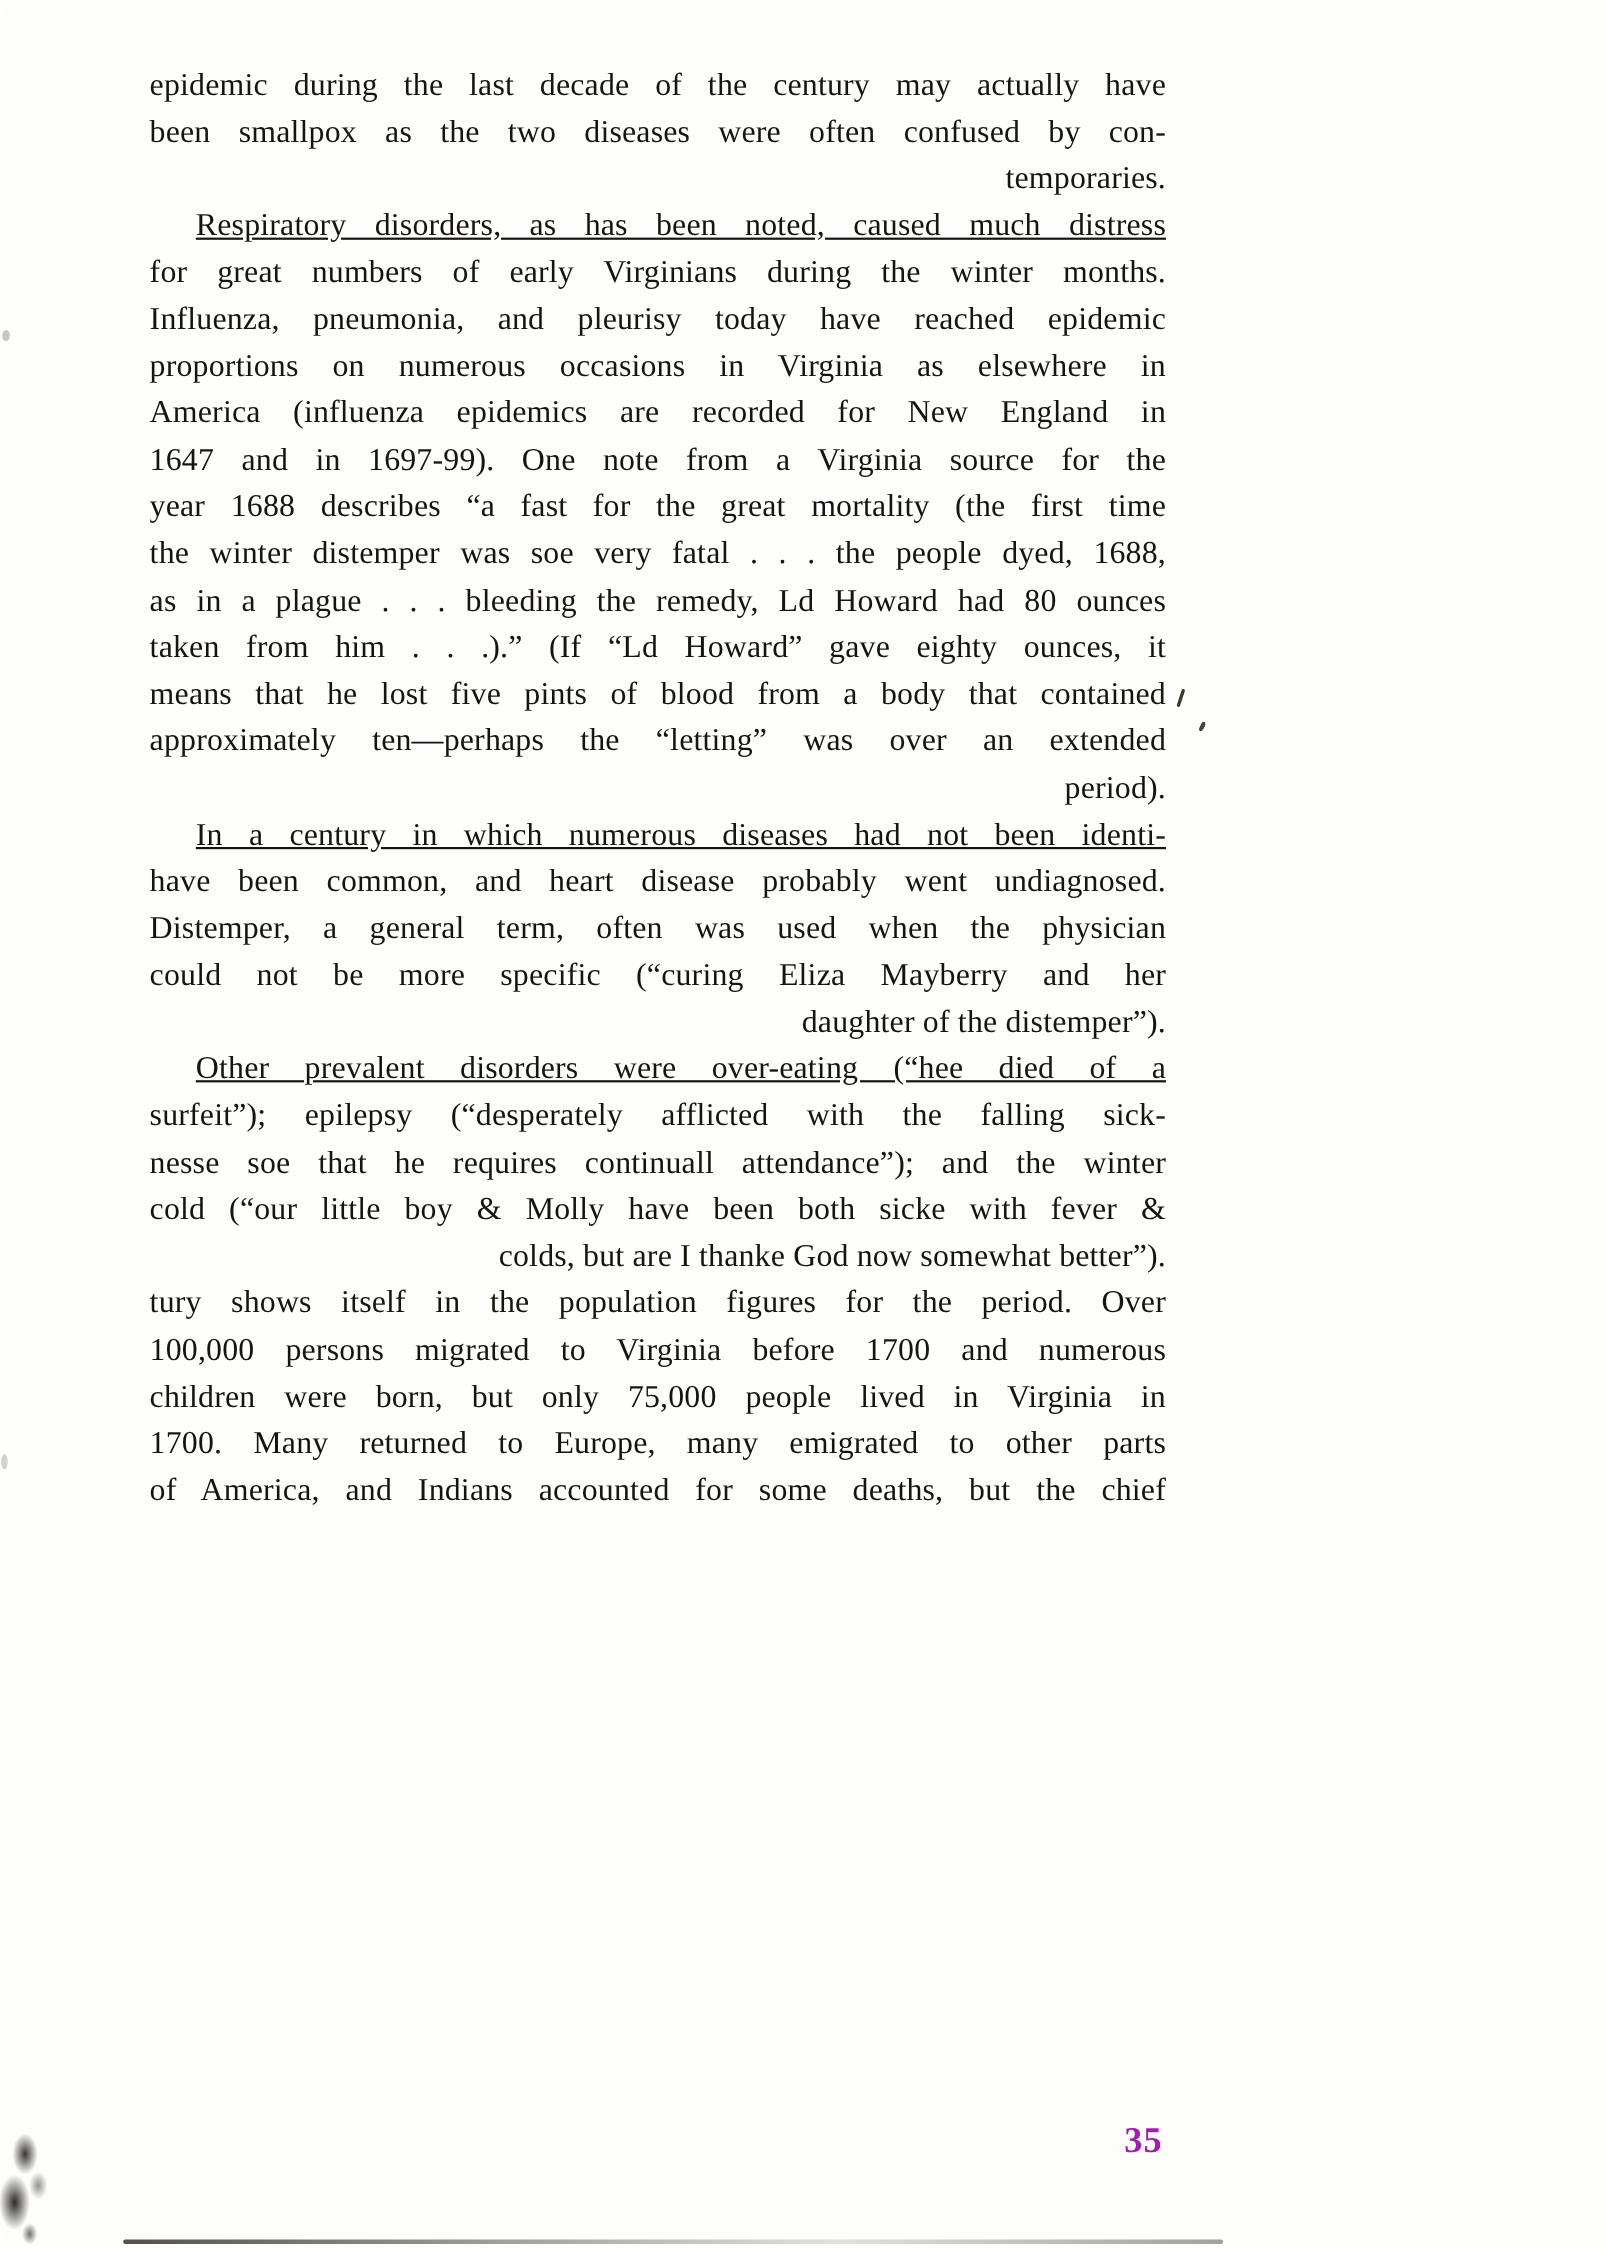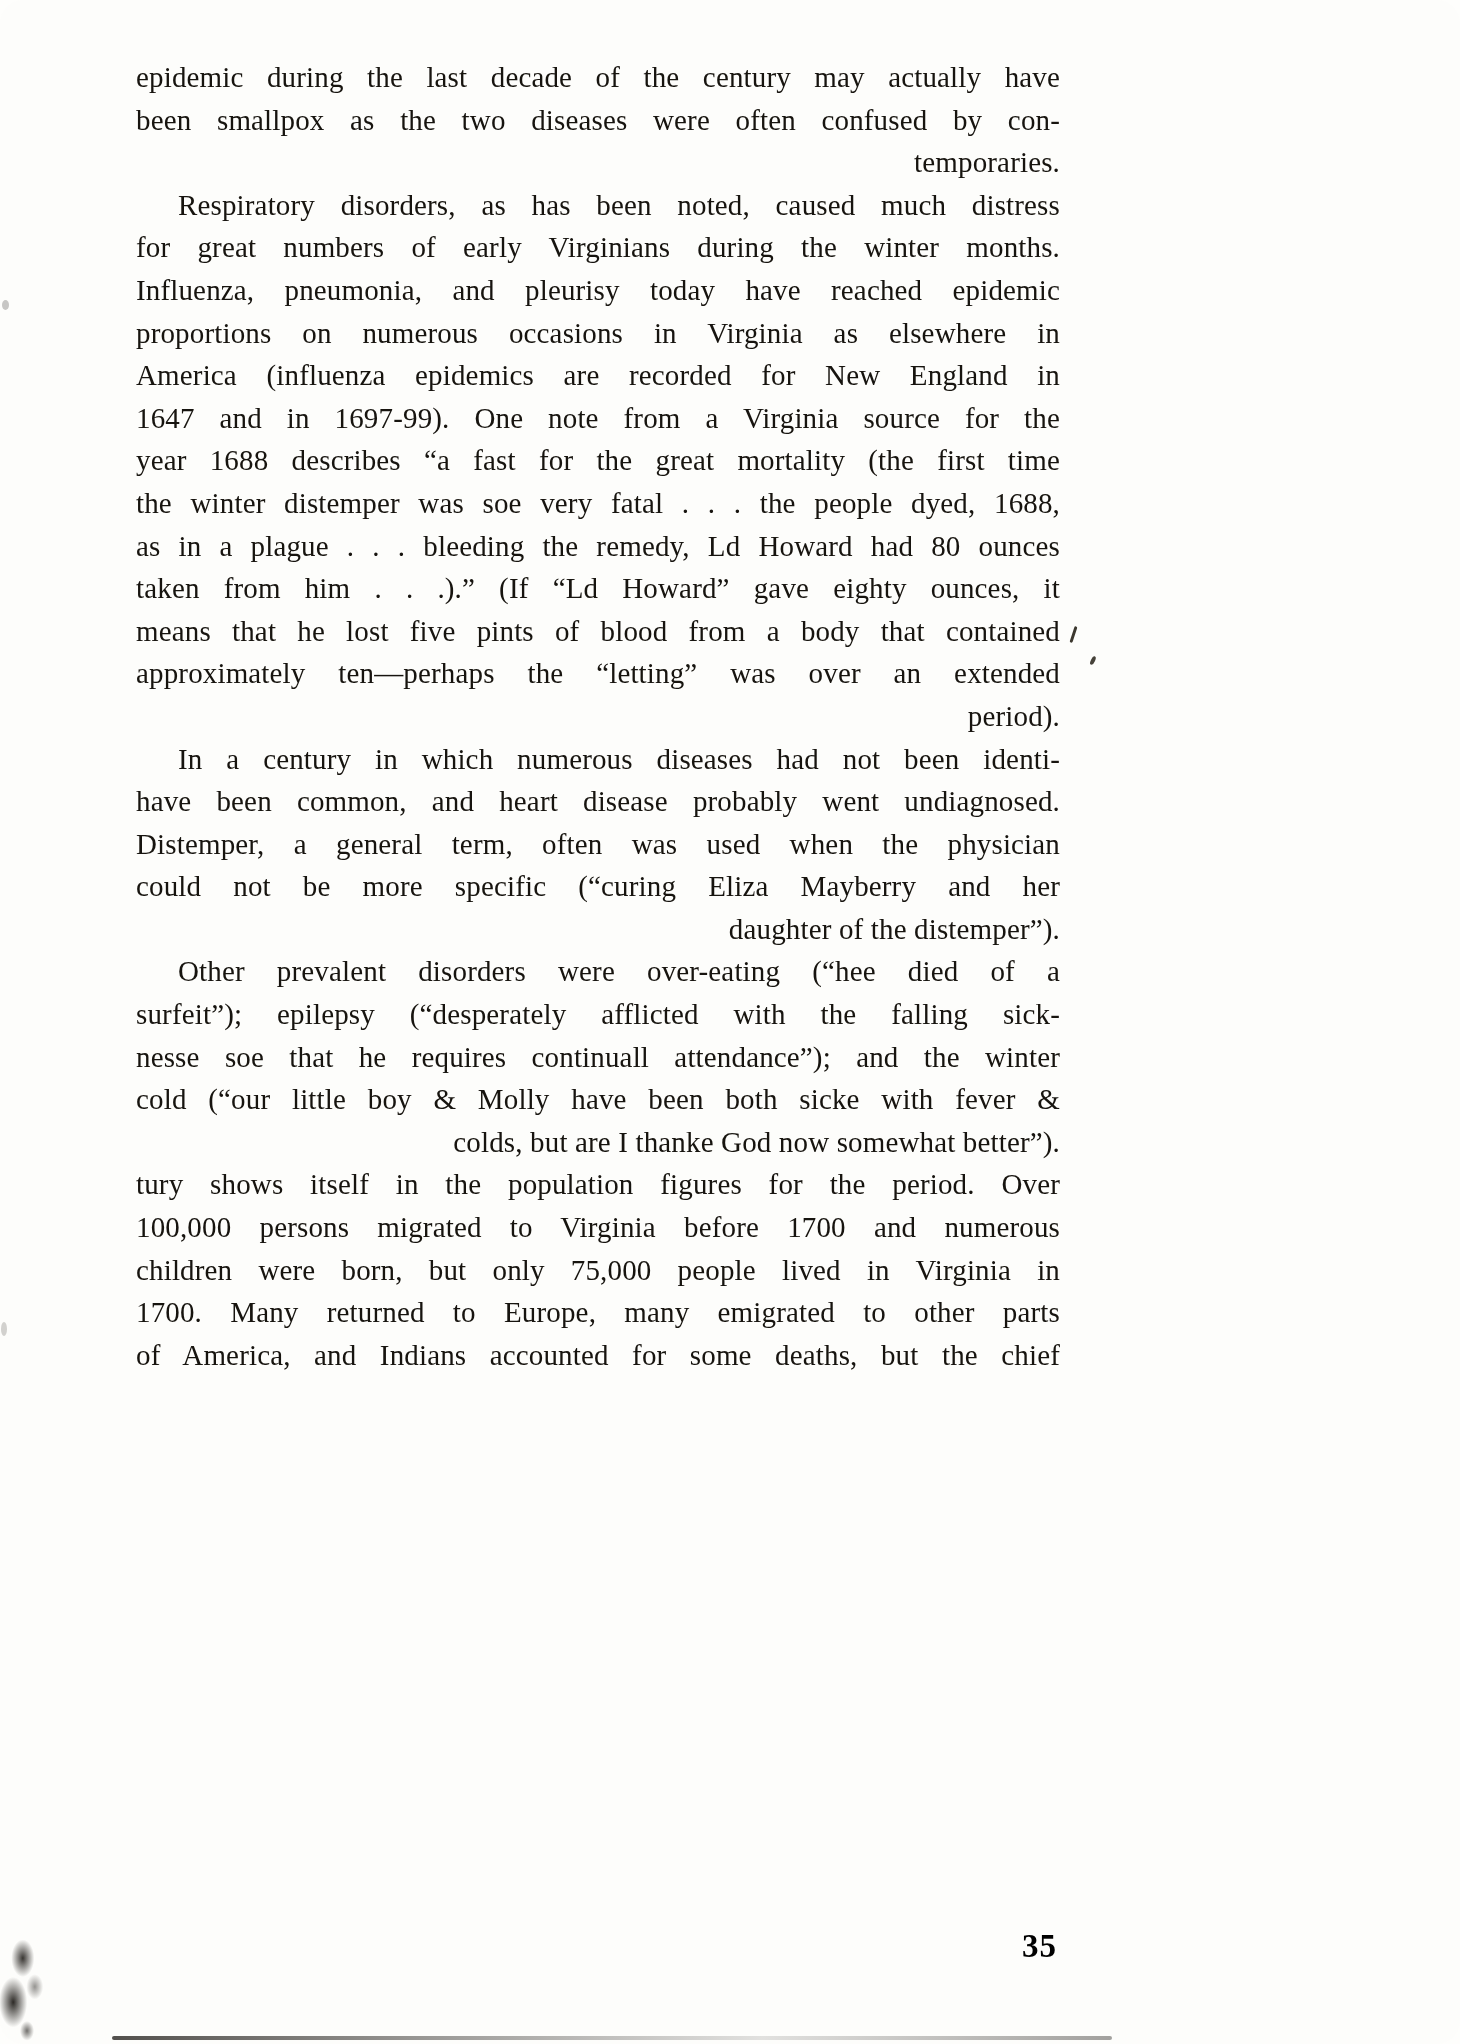--- a/index.html
+++ b/index.html
@@ -25,29 +25,29 @@
     font-size: 29px;
     line-height: 42.6px;
     letter-spacing: 0.15px;
   }
   .paragraph { margin: 0; }
   .line { text-align: right; }
   .line.justify {
     text-align: justify;
     text-align-last: justify;
   }
-  .line.indented { text-indent: 42px; }
+  .line.indented { text-indent: 42px; text-decoration: underline; }
   .page-number {
     position: absolute;
     left: 1022px;
     top: 1928px;
     font-size: 33px;
     font-weight: bold;
     letter-spacing: 1px;
-    color: #000000;
+    color: #a21caf;
   }
   
   .artifact { position: absolute; pointer-events: none; }
   .artifact-smudge {
     left: 0; top: 1934px; width: 60px; height: 110px;
     background:
       radial-gradient(ellipse 16px 26px at 38% 22%, rgba(22,19,15,0.85), rgba(22,19,15,0) 72%),
       radial-gradient(ellipse 20px 36px at 22% 62%, rgba(22,19,15,0.9), rgba(22,19,15,0) 70%),
       radial-gradient(ellipse 12px 18px at 58% 48%, rgba(22,19,15,0.45), rgba(22,19,15,0) 70%),
       radial-gradient(ellipse 10px 14px at 45% 88%, rgba(22,19,15,0.6), rgba(22,19,15,0) 70%);

